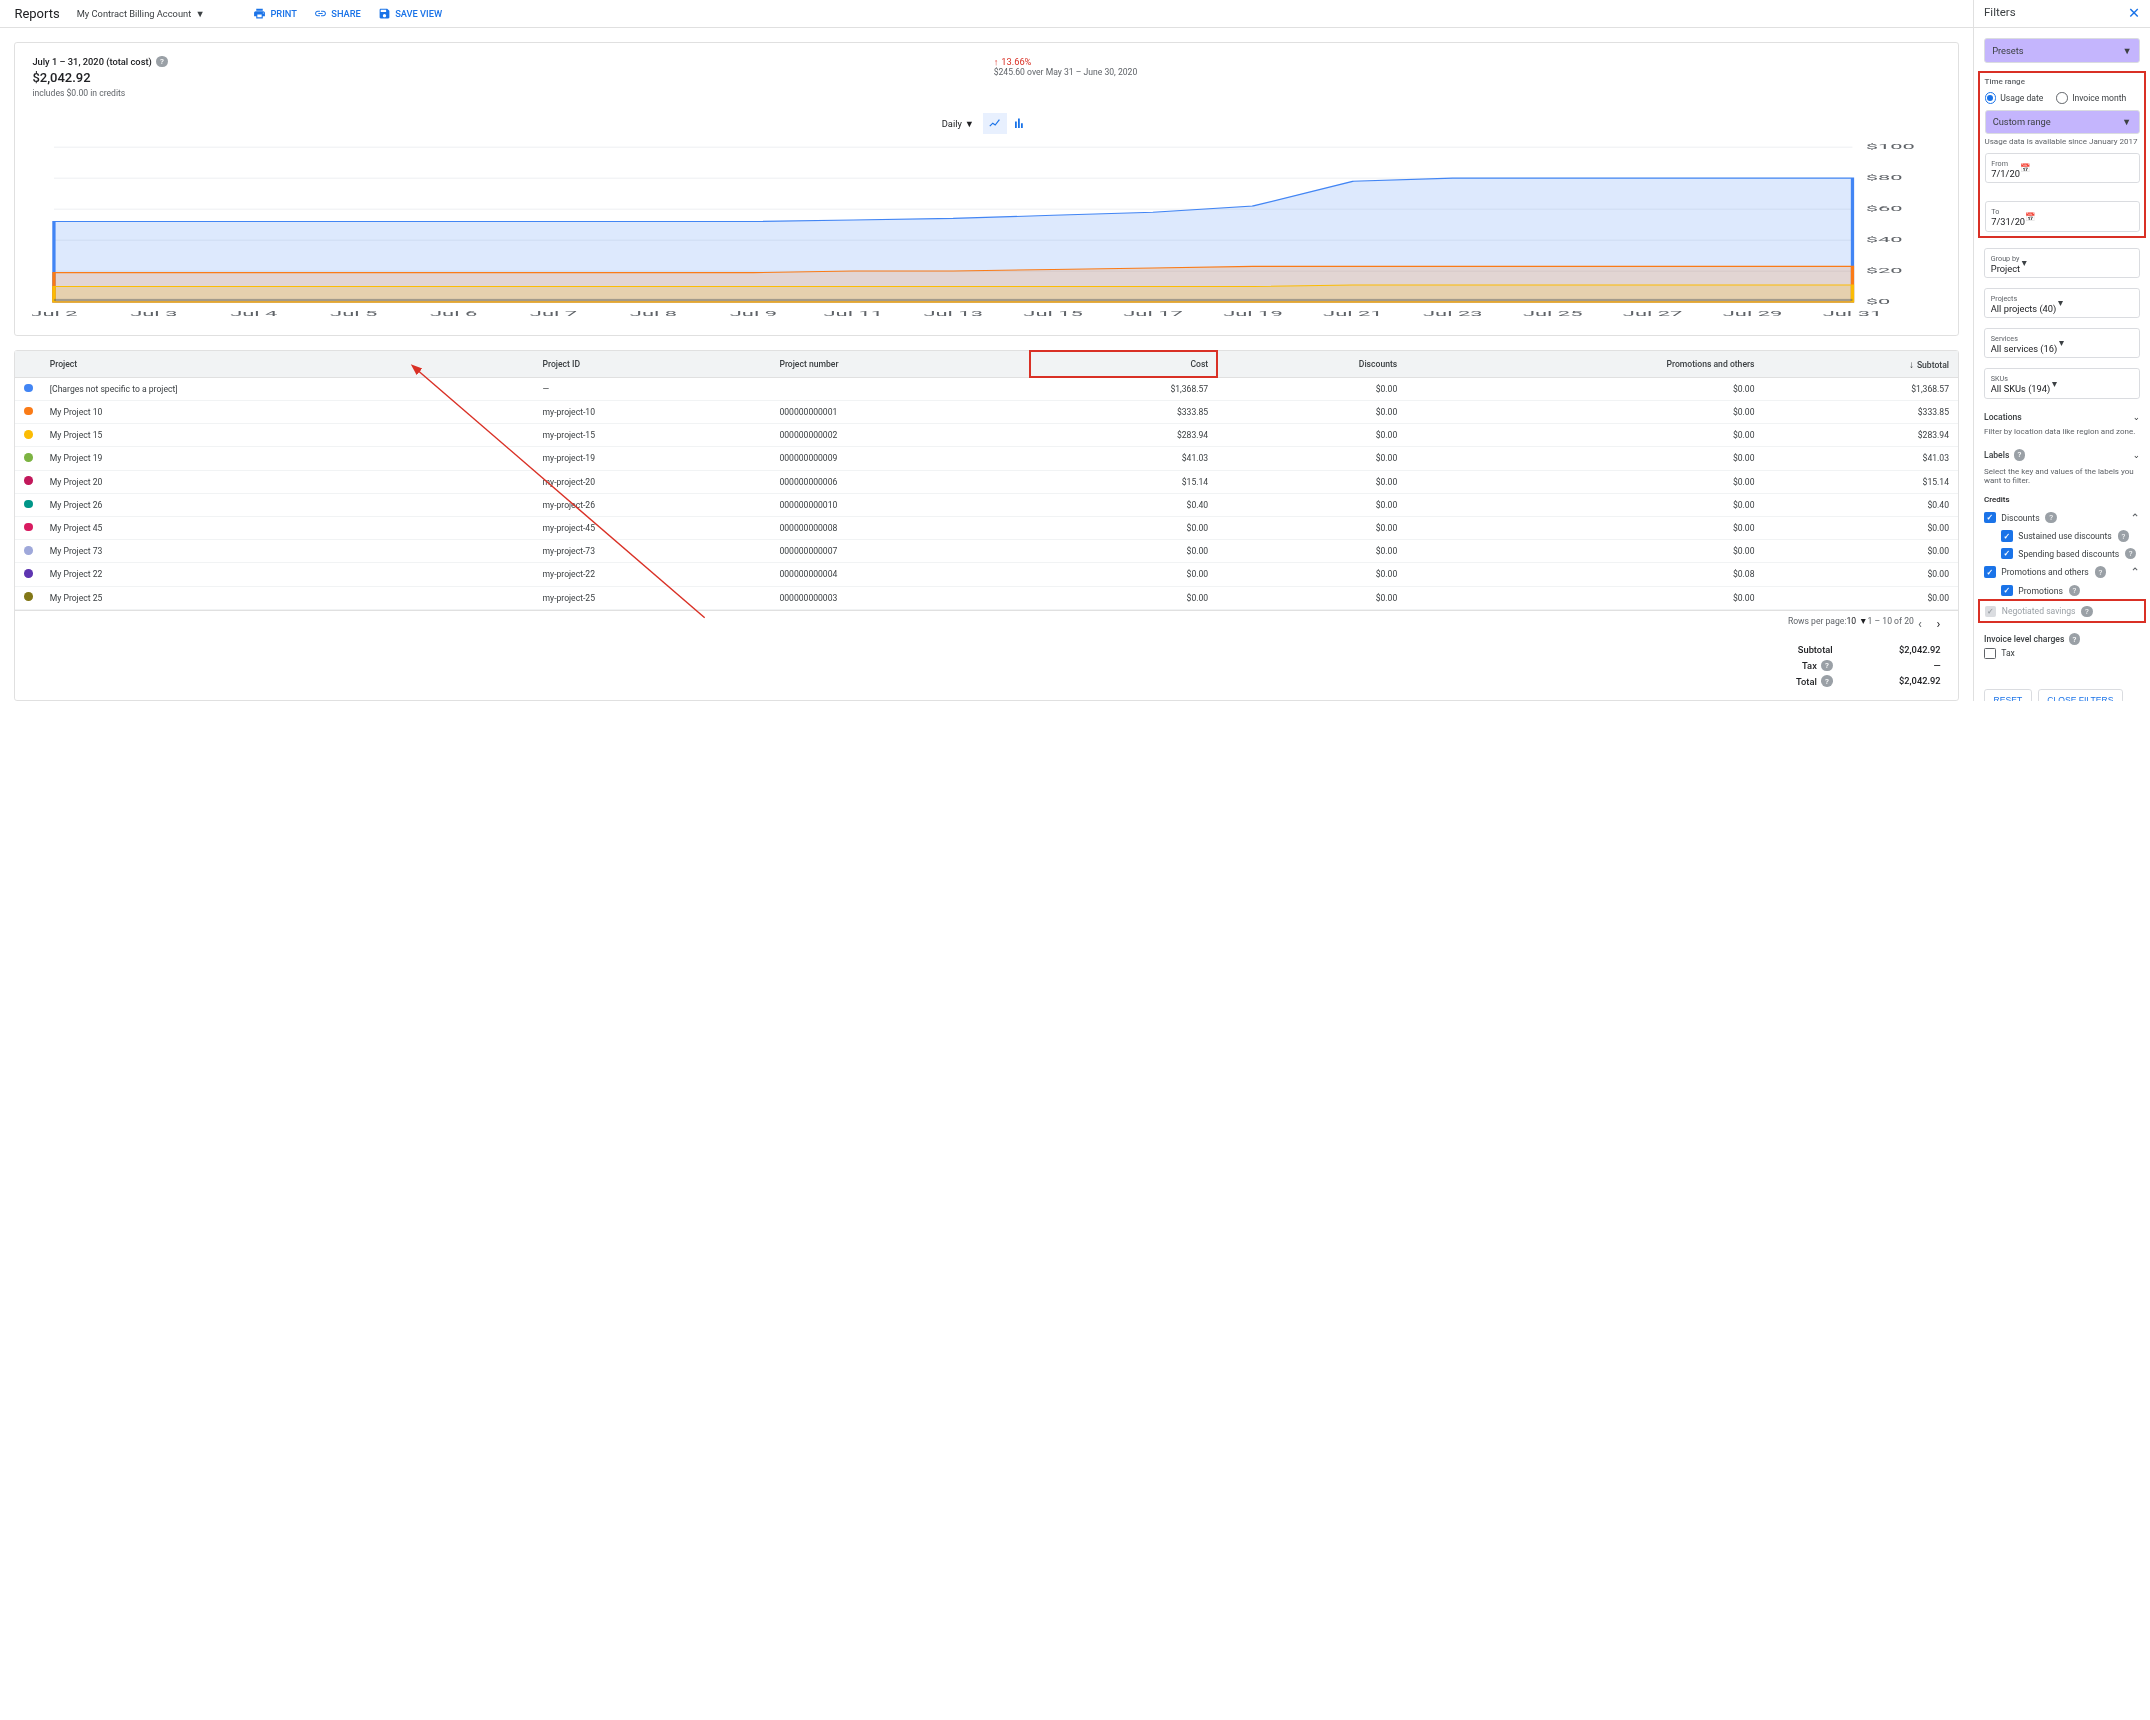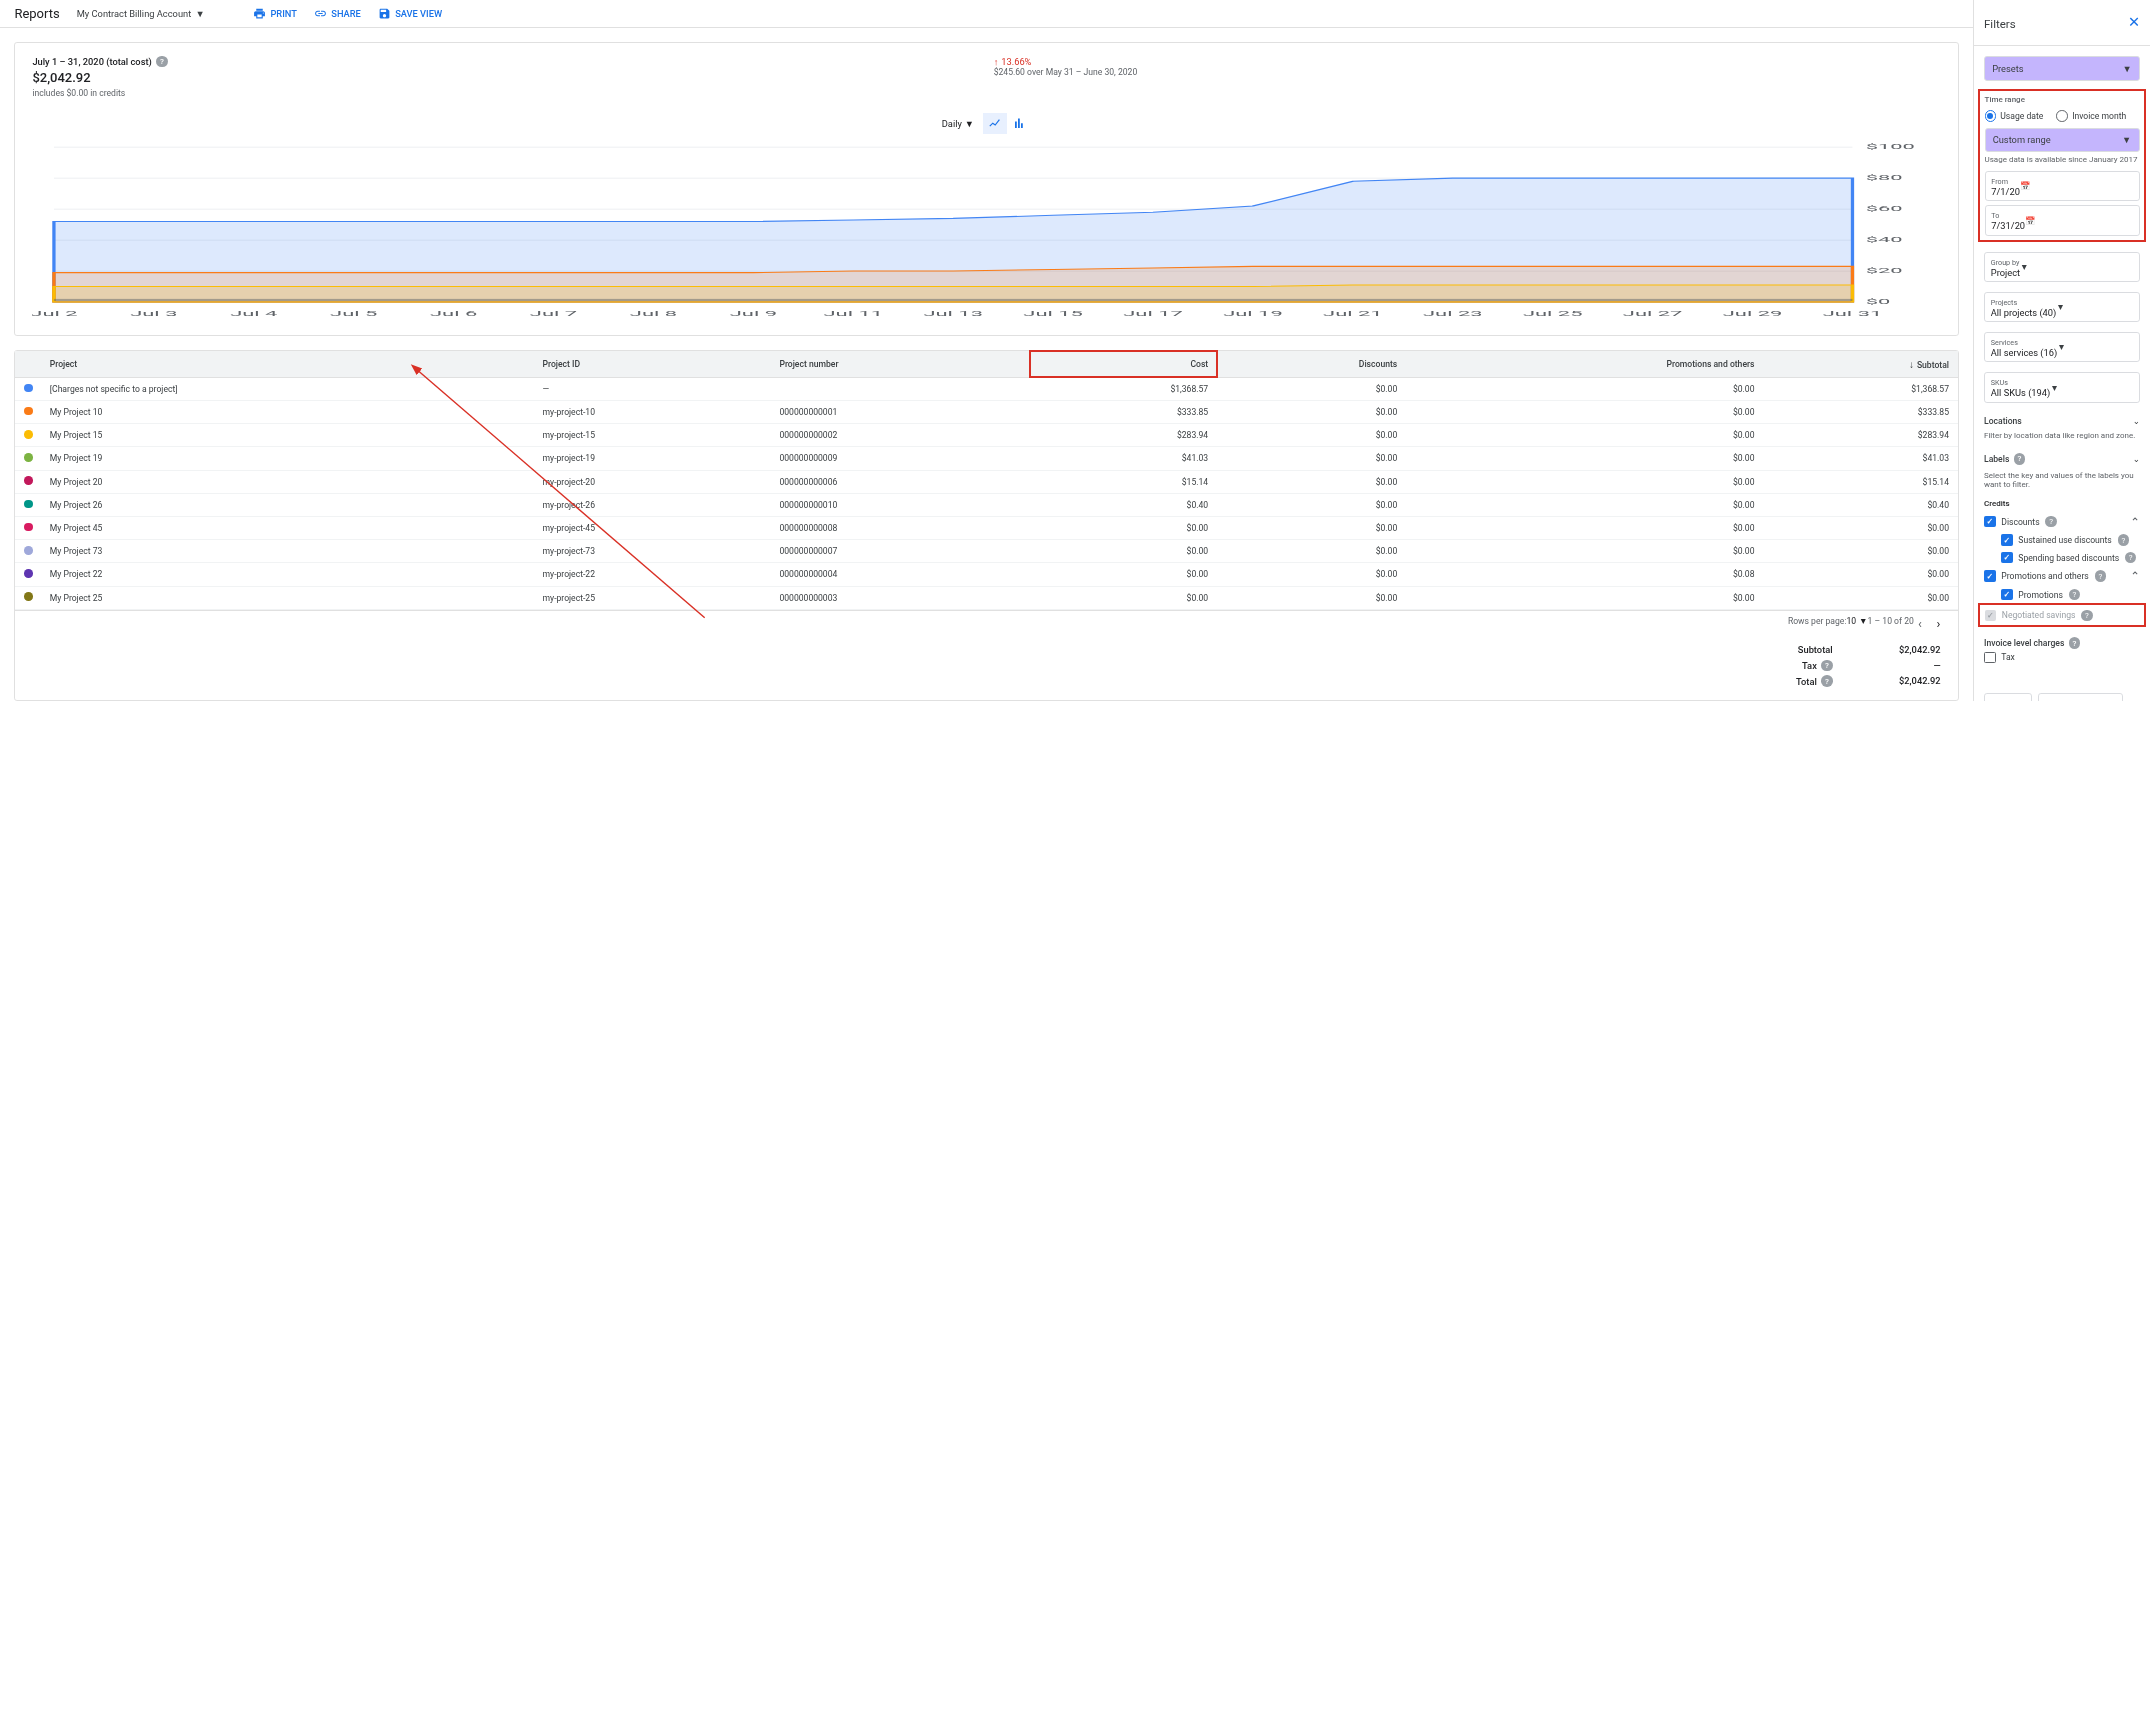--- a/index.html
+++ b/index.html
@@ -39,21 +39,21 @@
 .sort-ic{font-size:10px;margin-right:2.9px}
 .pager{display:flex;justify-content:flex-end;align-items:flex-start;padding:5px 13px;font-size:8.6px;color:#5f6368;border-top:0.7px solid #e0e0e0}
 .pager-dd{display:flex;align-items:center;gap:2.9px;cursor:pointer;color:#202124}
 .pager-nav{display:flex;gap:5.8px}
 .pager-nav span{cursor:pointer;font-size:13px;color:#5f6368;padding:0 4.3px}
 .totals{padding:8.6px 17px 13px;display:flex;flex-direction:column;gap:4.3px;align-items:flex-end}
 .totals-row{display:flex;gap:43px;font-size:9.3px}
 .totals-row .lbl{font-weight:500;display:flex;align-items:center;gap:4.3px}
 .totals-row .val{min-width:65px;text-align:right;font-weight:500}
 .filters{width:177px;border-left:0.7px solid #e0e0e0;overflow-y:auto;font-size:8.6px;color:#3c4043}
-.filters-hd{display:flex;justify-content:space-between;align-items:flex-end;padding:14px 10px;border-bottom:0.7px solid #e0e0e0}
+.filters-hd{display:flex;justify-content:space-between;align-items:flex-start;padding:5px 10px;border-bottom:0.7px solid #e0e0e0}
 .filters-hd h2{font-size:11.5px;font-weight:400}
 .filters-hd .close{color:#1a73e8;cursor:pointer;font-size:14.4px}
 .f-body{padding:10px}
 .f-select{width:100%;border:0.7px solid #dadce0;border-radius:2.9px;padding:5.8px 7.2px;font-size:9.3px;background:#c4b5fd;cursor:pointer;display:flex;justify-content:space-between;align-items:center}
 .f-input{width:100%;border:0.7px solid #dadce0;border-radius:2.9px;padding:3.6px 5.8px;font-size:8.6px;display:flex;align-items:center}
 .f-input .slabel{font-size:7.2px;color:#5f6368}
 .f-input .val{font-size:9.3px;color:#202124}
 .f-sec{margin:10px 0}
 .f-sec-lbl{font-size:8px;color:#5f6368;font-weight:500;margin-bottom:4.3px}
 .radio-row{display:flex;gap:13px;margin:5.8px 0}
@@ -375,21 +375,21 @@
       </div>
       <div class="f-select" style="margin-top:4.3px">
         <span>Custom range</span>
             <span>▼</span>
       </div>
       <div class="f-note">Usage data is available since January 2017</div>
       <div class="f-input" style="margin-top:7.2px">
         <span><span class="slabel">From</span><br><span class="val">7/1/20</span></span>
         <span>📅</span>
       </div>
-      <div class="f-input" style="margin-top:4px">
+      <div class="f-input" style="margin-top:18px">
         <span><span class="slabel">To</span><br><span class="val">7/31/20</span></span>
         <span>📅</span>
       </div>
     </div>
 
     <div class="f-input" style="margin-top:10px">
       <span><span class="slabel">Group by</span><br><span class="val">Project</span></span>
       <span>▼</span>
     </div>
     <div class="f-input" style="margin-top:10px">

